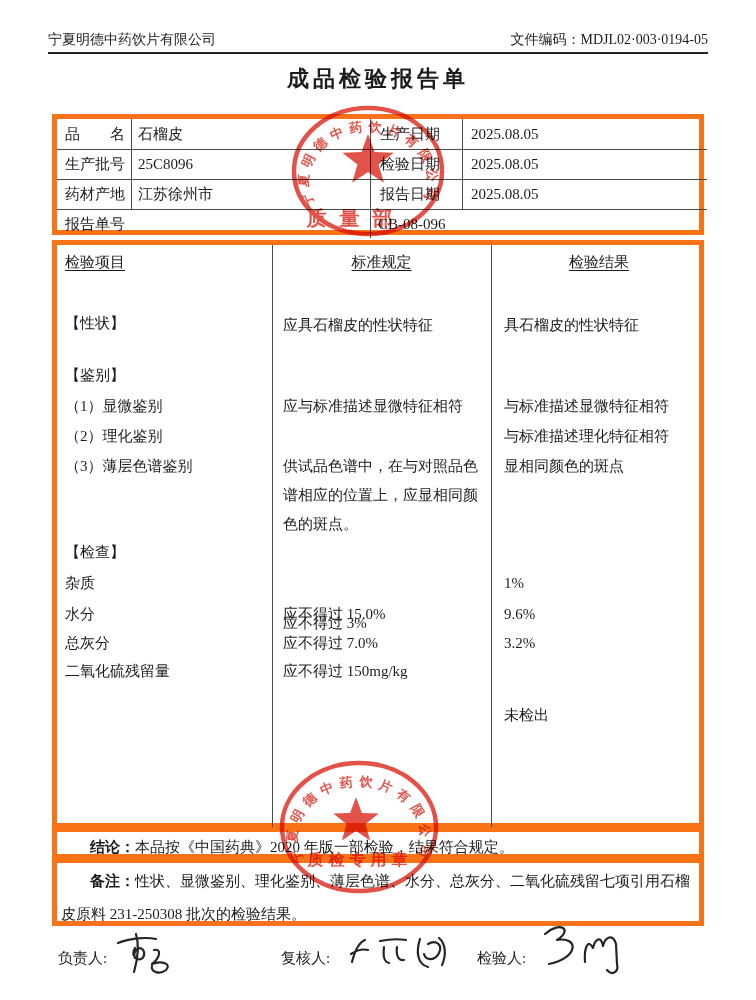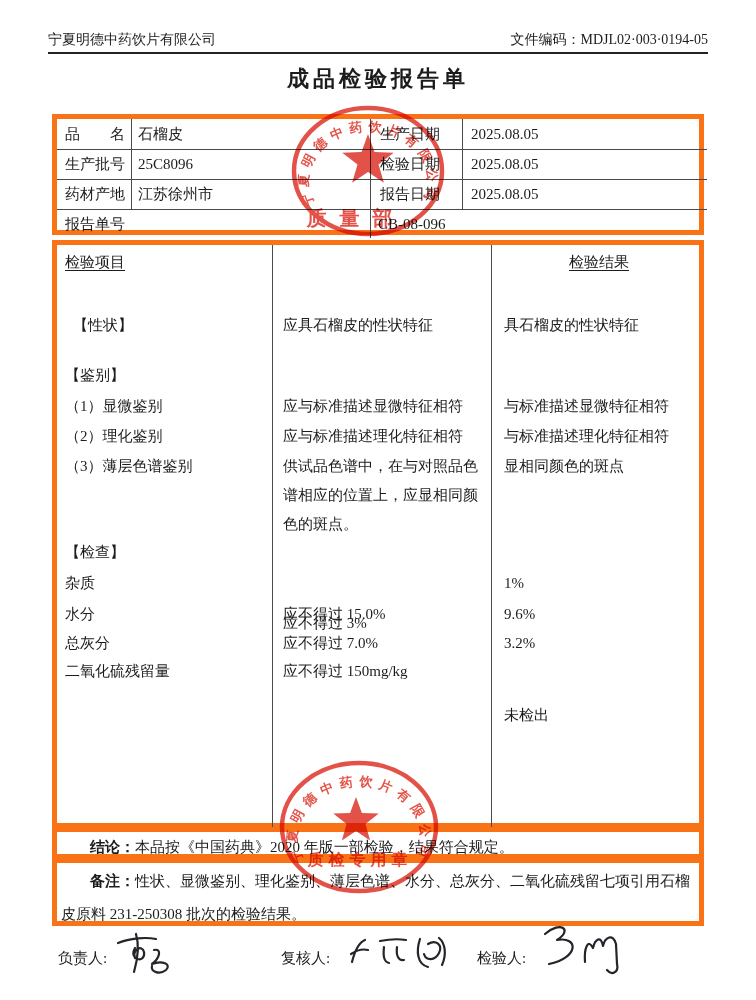--- a/index.html
+++ b/index.html
@@ -58,33 +58,33 @@
 
     <div class="abs cell" style="left:8px;top:90px;">报告单号</div>
     <div class="abs cell" style="left:321px;top:90px;">CB-08-096</div>
   </div>
 
   <div class="abs box" style="left:52px;top:240px;width:652px;height:588px;">
     <div class="abs vline" style="left:215px;top:0;height:586px;"></div>
     <div class="abs vline" style="left:434px;top:0;height:586px;"></div>
 
     <div class="abs colhead" style="left:8px;top:7px;">检验项目</div>
+    <div class="abs colhead" style="left:215px;top:7px;width:219px;text-align:center;">标准规定</div>
     <div class="abs colhead" style="left:434px;top:7px;width:216px;text-align:center;">检验结果</div>
 
-    <div class="abs t15" style="left:16px;top:70px;">【性状】</div>
+    <div class="abs t15" style="left:8px;top:70px;font-family:Liberation Mono, monospace;">【性状】</div>
     <div class="abs t15" style="left:226px;top:70px;">应具石榴皮的性状特征</div>
     <div class="abs t15" style="left:447px;top:70px;">具石榴皮的性状特征</div>
 
     <div class="abs t15" style="left:8px;top:120px;">【鉴别】</div>
     <div class="abs t15" style="left:8px;top:151px;">（1）显微鉴别</div>
     <div class="abs t15" style="left:226px;top:151px;">应与标准描述显微特征相符</div>
     <div class="abs t15" style="left:447px;top:151px;">与标准描述显微特征相符</div>
 
     <div class="abs t15" style="left:8px;top:181px;">（2）理化鉴别</div>
-    <div class="abs t15" style="left:226px;top:181px;">应与标准描述理化特征相符</div>
     <div class="abs t15" style="left:447px;top:181px;">与标准描述理化特征相符</div>
 
     <div class="abs t15" style="left:8px;top:211px;">（3）薄层色谱鉴别</div>
     <div class="abs wrapblk" style="left:226px;top:207px;width:206px;">供试品色谱中，在与对照品色谱相应的位置上，应显相同颜色的斑点。</div>
     <div class="abs t15" style="left:447px;top:211px;">显相同颜色的斑点</div>
 
     <div class="abs t15" style="left:8px;top:297px;">【检查】</div>
 
     <div class="abs t15" style="left:8px;top:328px;">杂质</div>
     <div class="abs t15" style="left:226px;top:328px;margin-top:40px;">应不得过 3%</div>

